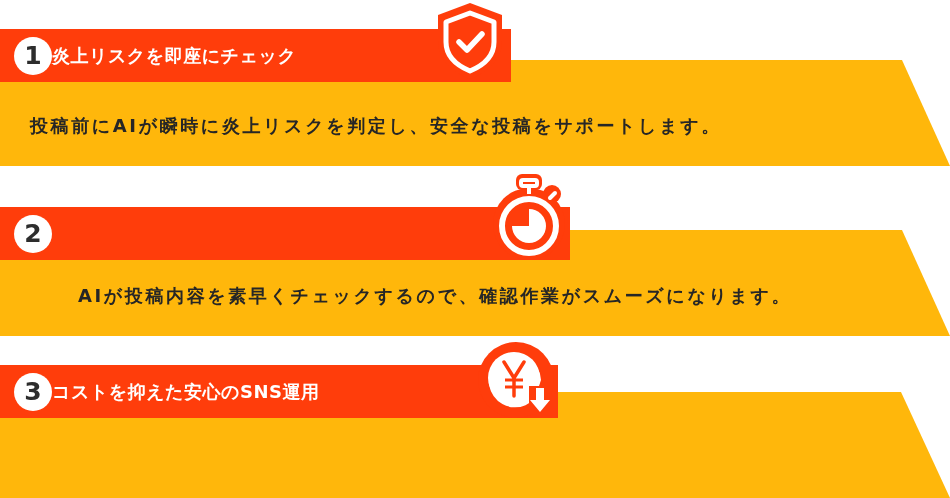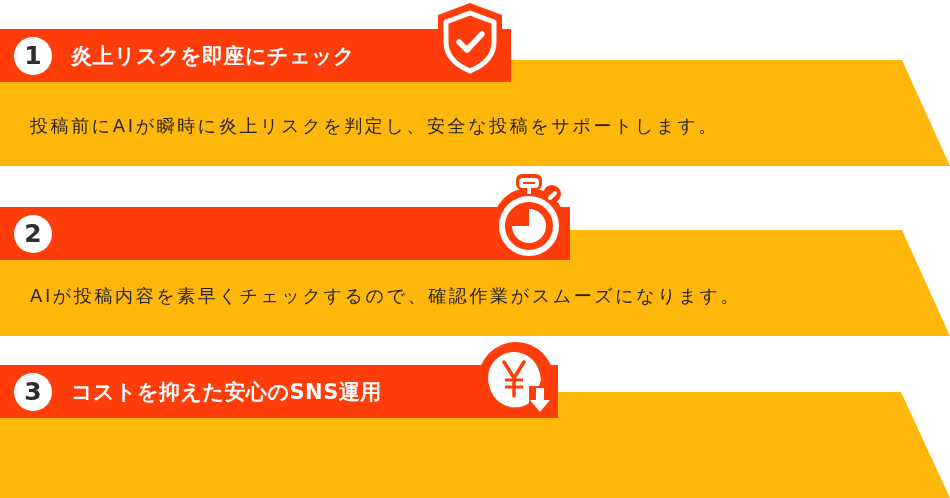--- a/index.html
+++ b/index.html
@@ -19,26 +19,26 @@
     display: flex; align-items: center;
   }
   .num {
     width: 38px; height: 38px; border-radius: 50%;
     background: #ffffff; color: #2d2d2d;
     margin-left: 14px;
     display: flex; align-items: center; justify-content: center;
     font-weight: bold; font-size: 25px; line-height: 1;
   }
   .heading {
-    color: #ffffff; font-weight: bold; font-size: 21px;
-    margin-left: 19px; letter-spacing: 0.5px; white-space: nowrap;
+    color: #ffffff; font-weight: bold; font-size: 18px;
+    letter-spacing: 0.5px; white-space: nowrap;
   }
   .desc {
     position: absolute; left: 30px;
-    color: #262626; font-size: 18px; font-weight: normal;
+    color: #262626; font-size: 18px; font-weight: bold;
     letter-spacing: 2.6px; white-space: nowrap;
   }
   .icon { position: absolute; }
 </style>
 </head>
 <body>
 
 <div class="feature" style="top:0;height:170px;">
   <div class="band" style="top:60px;height:106px;clip-path:polygon(0 0, 902px 0, 950px 100%, 0 100%);"></div>
   <div class="bar" style="top:29px;width:511px;">
@@ -61,21 +61,21 @@
   <svg class="icon" style="left:492px;top:2px;" width="76" height="90" viewBox="0 0 76 90">
     <rect x="24" y="2" width="26" height="16" rx="6" fill="#ff3d0b"></rect>
     <circle cx="60" cy="22" r="9" fill="#ff3d0b"></circle>
     <circle cx="37" cy="52" r="36" fill="#ff3d0b"></circle>
     <rect x="29" y="8" width="16" height="6" rx="2" fill="none" stroke="#ffffff" stroke-width="4"></rect>
     <line x1="37" y1="14" x2="37" y2="22" stroke="#ffffff" stroke-width="4"></line>
     <line x1="58" y1="26" x2="63" y2="21" stroke="#ffffff" stroke-width="4" stroke-linecap="round"></line>
     <circle cx="37" cy="54" r="27" fill="none" stroke="#ffffff" stroke-width="6"></circle>
     <path d="M37 54 L37 37 A17 17 0 1 1 20 54 Z" fill="#ffffff"></path>
   </svg>
-  <div class="desc" style="top:114px;">AIが投稿内容を素早くチェックするので、確認作業がスムーズになります。</div>
+  <div class="desc" style="top:114px;margin-left:48px;">AIが投稿内容を素早くチェックするので、確認作業がスムーズになります。</div>
 </div>
 
 <div class="feature" style="top:340px;height:158px;">
   <div class="band" style="top:52px;height:106px;clip-path:polygon(0 0, 901px 0, 950px 100%, 0 100%);"></div>
   <div class="bar" style="top:25px;width:558px;">
     <div class="num">3</div>
     <div class="heading">コストを抑えた安心のSNS運用</div>
   </div>
   <svg class="icon" style="left:477px;top:0px;" width="80" height="80" viewBox="0 0 80 80">
     <circle cx="39" cy="40" r="38" fill="#ff3d0b"></circle>

